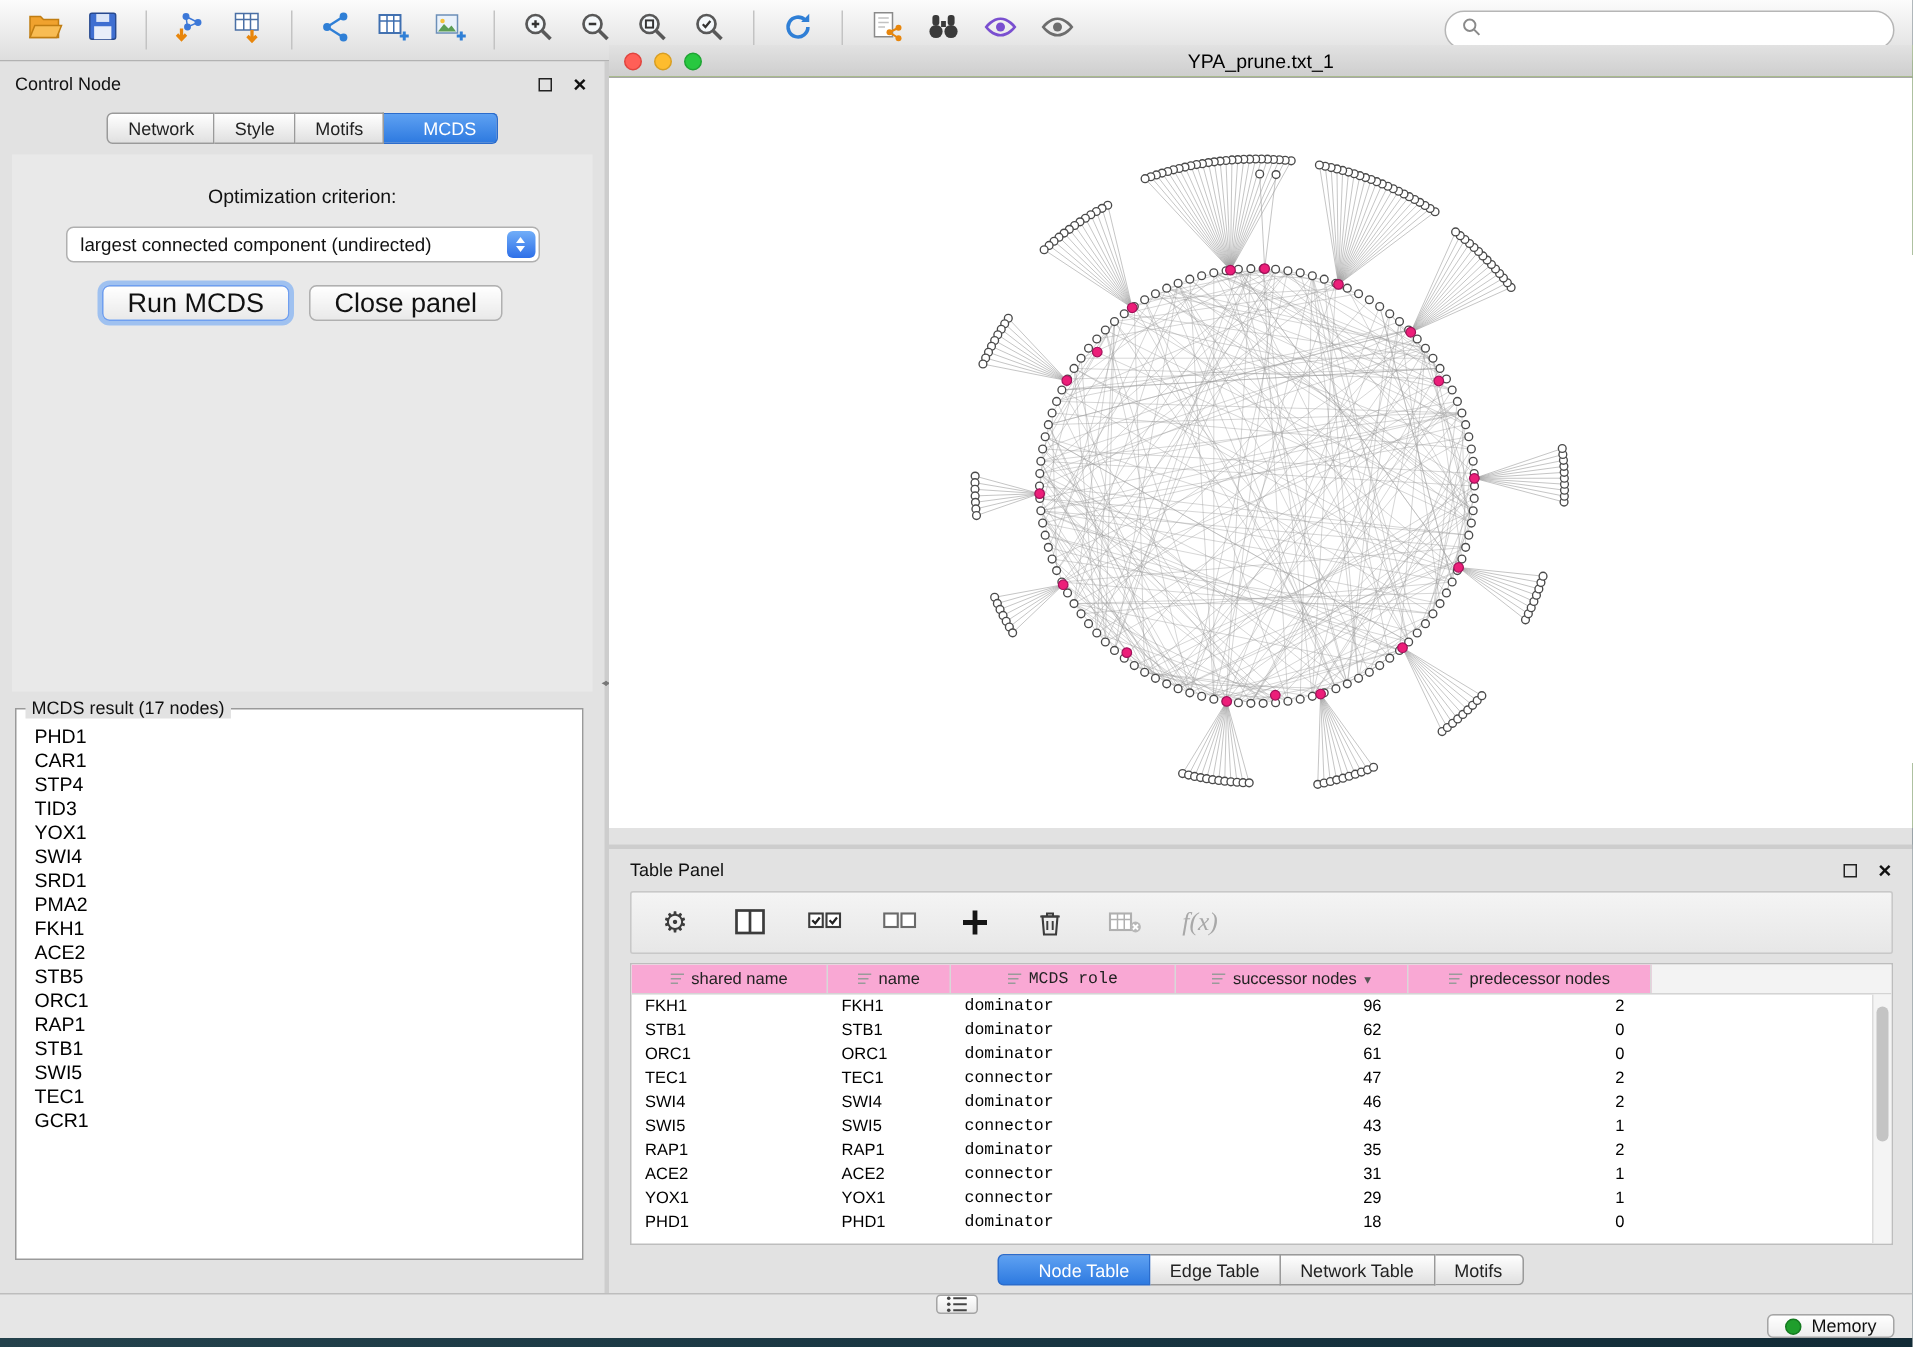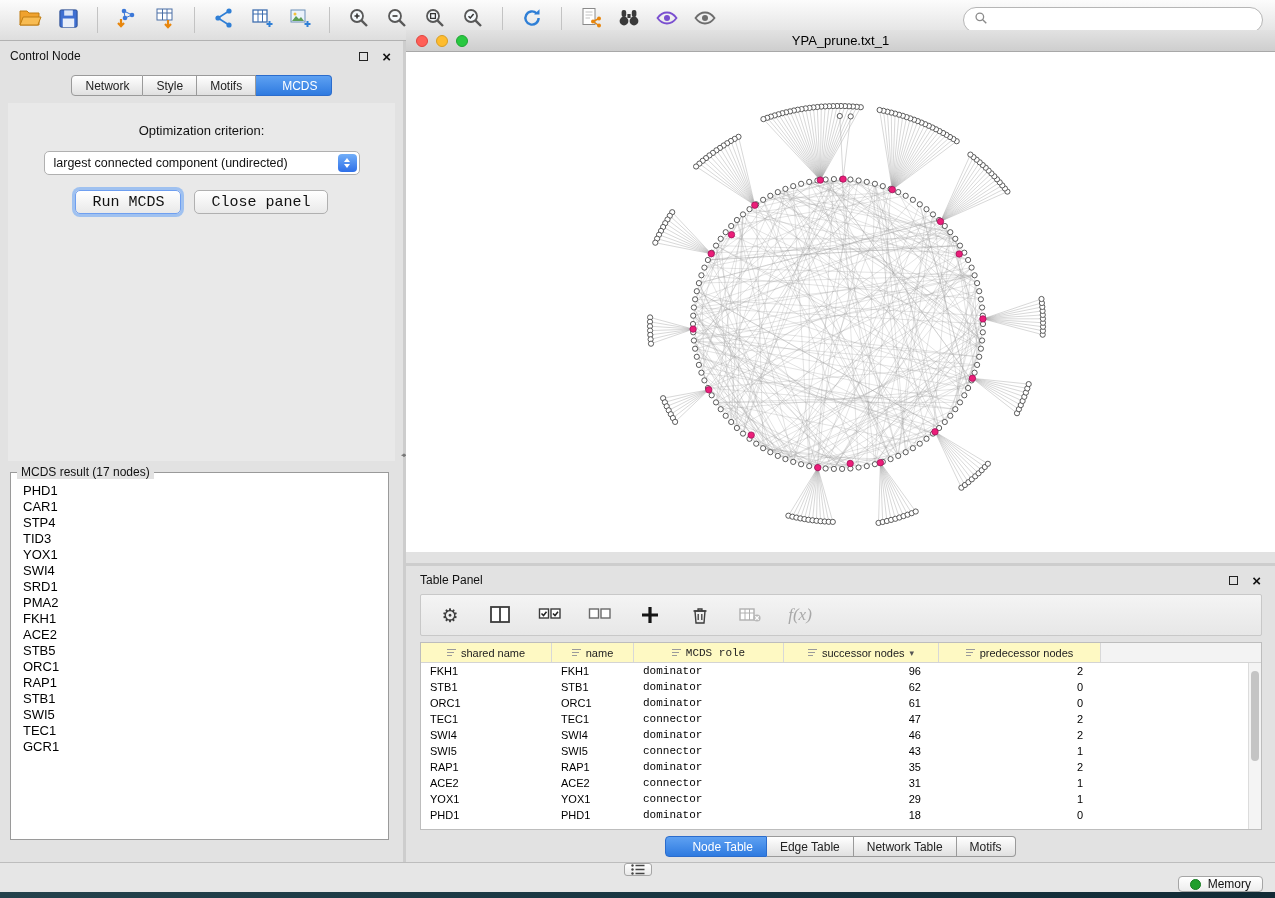--- a/index.html
+++ b/index.html
@@ -33,21 +33,21 @@
   .tab-content{position:absolute;left:8px;right:8px;top:62px;height:358px;background:#e9e9e9;}
   .opt-label{text-align:center;margin-top:20px;font-size:13px;}
   .mac-select{display:flex;align-items:center;background:#fff;border:1px solid #b0b0b0;border-radius:5px;
     height:24px;width:316px;margin:13px auto 0;position:relative;padding:0 26px 0 9px;font-size:12.5px;}
   .stepper{position:absolute;right:2px;top:2px;bottom:2px;width:19px;border-radius:4px;
     background:linear-gradient(#71aef8,#2e6fe8);display:flex;flex-direction:column;align-items:center;justify-content:center;gap:2px;}
   .tri-up{width:0;height:0;border-left:3.5px solid transparent;border-right:3.5px solid transparent;border-bottom:4.5px solid #fff;}
   .tri-down{width:0;height:0;border-left:3.5px solid transparent;border-right:3.5px solid transparent;border-top:4.5px solid #fff;}
   .btn-row{display:flex;justify-content:center;gap:13px;margin-top:15px;}
   .mac-btn{height:24px;padding:0 16px;background:linear-gradient(#ffffff,#e9e9e9);
-    border:1px solid #b0b0b0;border-radius:5px;font-size:15px;color:#111;display:flex;align-items:center;font-family:Liberation Mono, monospace;}
+    border:1px solid #b0b0b0;border-radius:5px;font-size:18px;color:#111;display:flex;align-items:center;}
   .mac-btn.focused{box-shadow:0 0 0 3px rgba(98,160,245,.55);border-color:#6f9ff0;}
   .result-box{position:absolute;left:10px;right:14px;top:424px;bottom:22px;
     border:1px solid #9a9a9a;background:#fff;}
   .result-box legend{font-size:12px;background:#e2e2e2;padding:0 4px;margin-left:6px;color:#111;}
   .result-list{padding:4px 0 0 12px;overflow:hidden;height:calc(100% - 8px);}
   .result-item{font-size:13px;line-height:16px;color:#000;}
 
   
   .vsplit{position:absolute;left:403px;top:41px;width:3px;height:821px;background:#cdcdcd;}
   .vsplit-handle{position:absolute;left:-2px;top:410px;font-size:7px;color:#777;letter-spacing:-1px;}
@@ -70,21 +70,21 @@
   .table-panel{position:absolute;left:406px;top:566px;width:869px;height:296px;background:#e2e2e2;}
   .tp-header{height:24px;display:flex;align-items:center;padding:4px 14px 0 14px;font-size:12px;}
   .tp-toolbar{position:absolute;left:14px;right:13px;top:28px;height:42px;
     background:linear-gradient(#f4f4f4,#e7e7e7);border:1px solid #c8c8c8;border-radius:2px;
     display:flex;align-items:center;gap:24px;padding:0 16px;}
   .tp-ic{display:flex;align-items:center;justify-content:center;width:26px;height:26px;}
   .gear-glyph{font-size:19px;color:#3c3c3c;line-height:1;}
   .fx{font-family:"Liberation Serif",serif;font-style:italic;font-size:17px;color:#a8a8a8;}
   .table-wrap{position:absolute;left:14px;right:13px;top:76px;bottom:32px;background:#fff;border:1px solid #bdbdbd;overflow:hidden;}
   .thead{display:flex;height:20px;border-bottom:1px solid #d4d4d4;background:#f3f3f3;font-size:11px;color:#222;}
-  .th{display:flex;align-items:center;justify-content:center;gap:5px;border-right:1px solid #d8d8d8;background:#fef9c3;}
+  .th{display:flex;align-items:center;justify-content:center;gap:5px;border-right:1px solid #d8d8d8;background:#f9a8d4;}
   .c0{width:131px;} .c1{width:82px;} .c2{width:150px;font-family:Liberation Mono, monospace;} .c3{width:155px;} .c4{width:162px;}
   .caret{color:#555;font-size:9px;}
   .trow{display:flex;height:16px;align-items:center;font-size:11px;color:#000;}
   .td{padding-left:9px;overflow:hidden;white-space:nowrap;}
   .td.num{text-align:right;padding-right:18px;padding-left:0;}
   .vscroll{position:absolute;right:0;top:20px;bottom:0;width:13px;background:#f4f4f4;border-left:1px solid #dcdcdc;}
   .vthumb{position:absolute;left:2px;right:2px;top:8px;height:90px;background:#c4c4c4;border-radius:5px;}
   .tp-tabs{position:absolute;left:0;right:0;bottom:5px;display:flex;justify-content:center;}
 
   

